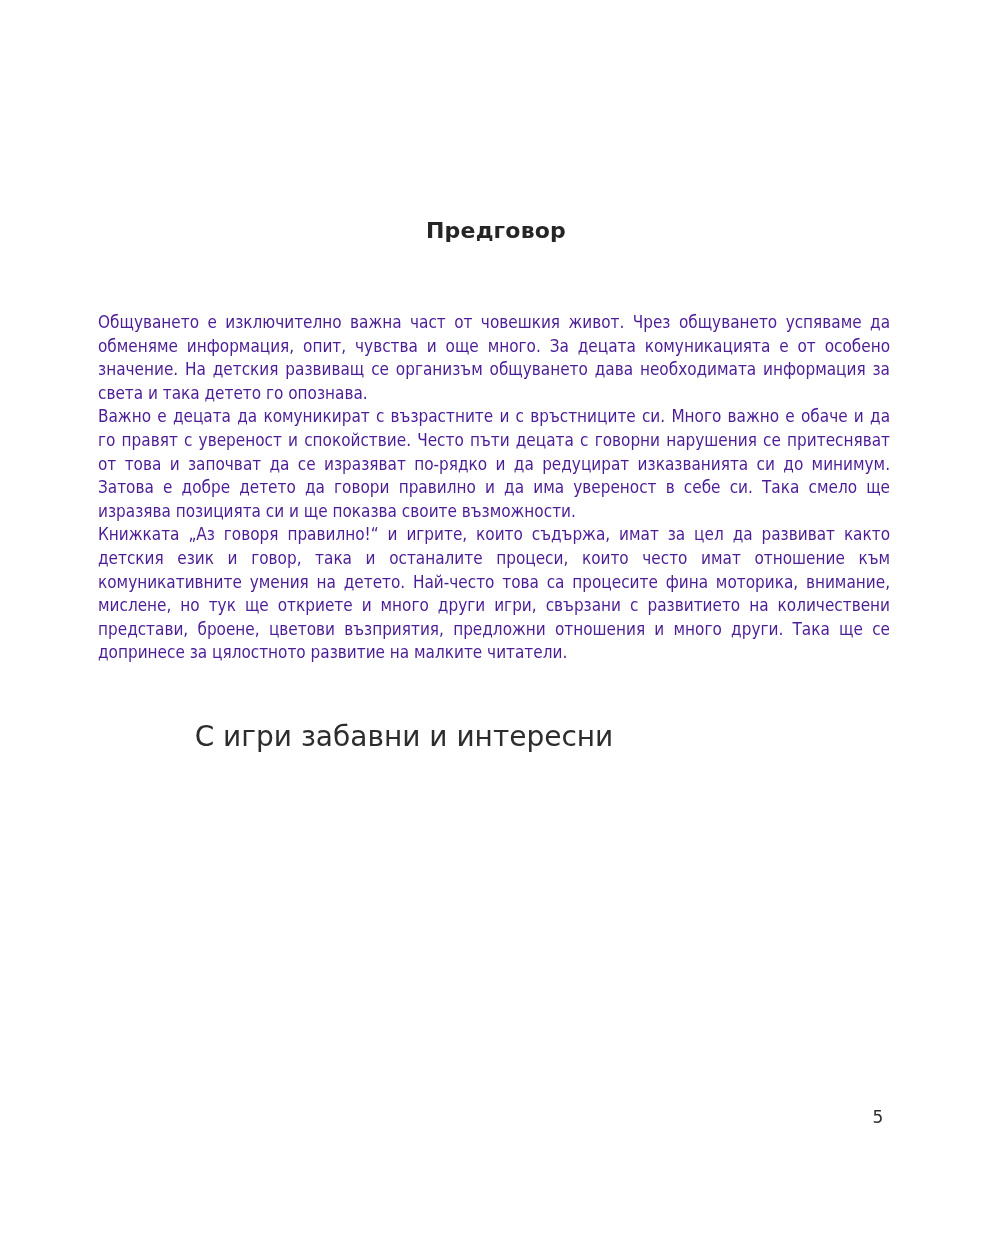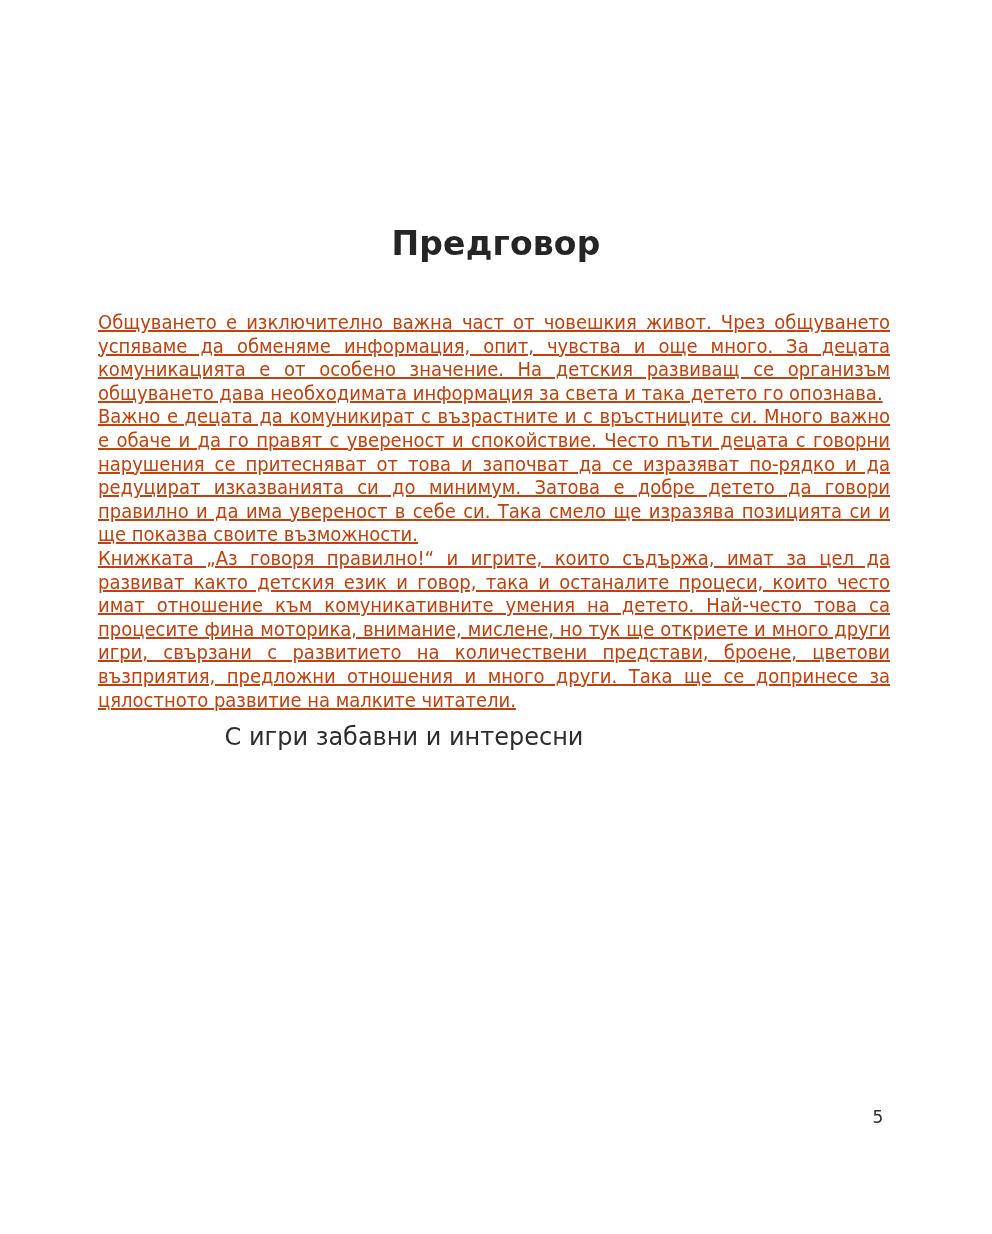--- a/index.html
+++ b/index.html
@@ -22,58 +22,57 @@
 
   
   .page-title {
     position: absolute;
     left: 0;
     top: 204px;
     width: 992px;
     text-align: center;
     font-family: "DejaVu Sans", "Liberation Sans", sans-serif;
     font-weight: 700;
-    font-size: 33px;
+    font-size: 22px;
     letter-spacing: 0.2px;
     color: #252525;
     line-height: 1.1;
   }
 
   
   .body-block {
     position: absolute;
     left: 98px;
     top: 311px;
     width: 792px;
     text-align: justify;
     text-justify: inter-word;
-    font-size: 20px;
+    font-size: 17px;
     line-height: 23.6px;
-    color: #c2410c;
+    color: #4c1d95;
     font-stretch: condensed;
     transform-origin: left top;
-    text-decoration: underline;
   }
 
   .body-block p {
     margin: 0;
     padding: 0;
     text-align: justify;
     text-align-last: left;
   }
 
   
   .verse {
     position: absolute;
     left: 0;
     top: 722px;
     width: 808px;
     text-align: center;
     font-family: "DejaVu Sans", "Liberation Sans", sans-serif;
-    font-size: 24px;
+    font-size: 28px;
     line-height: 30px;
     font-weight: 400;
     color: #2d2d2d;
   }
 
   .verse .verse-line {
     display: block;
   }
 
   

